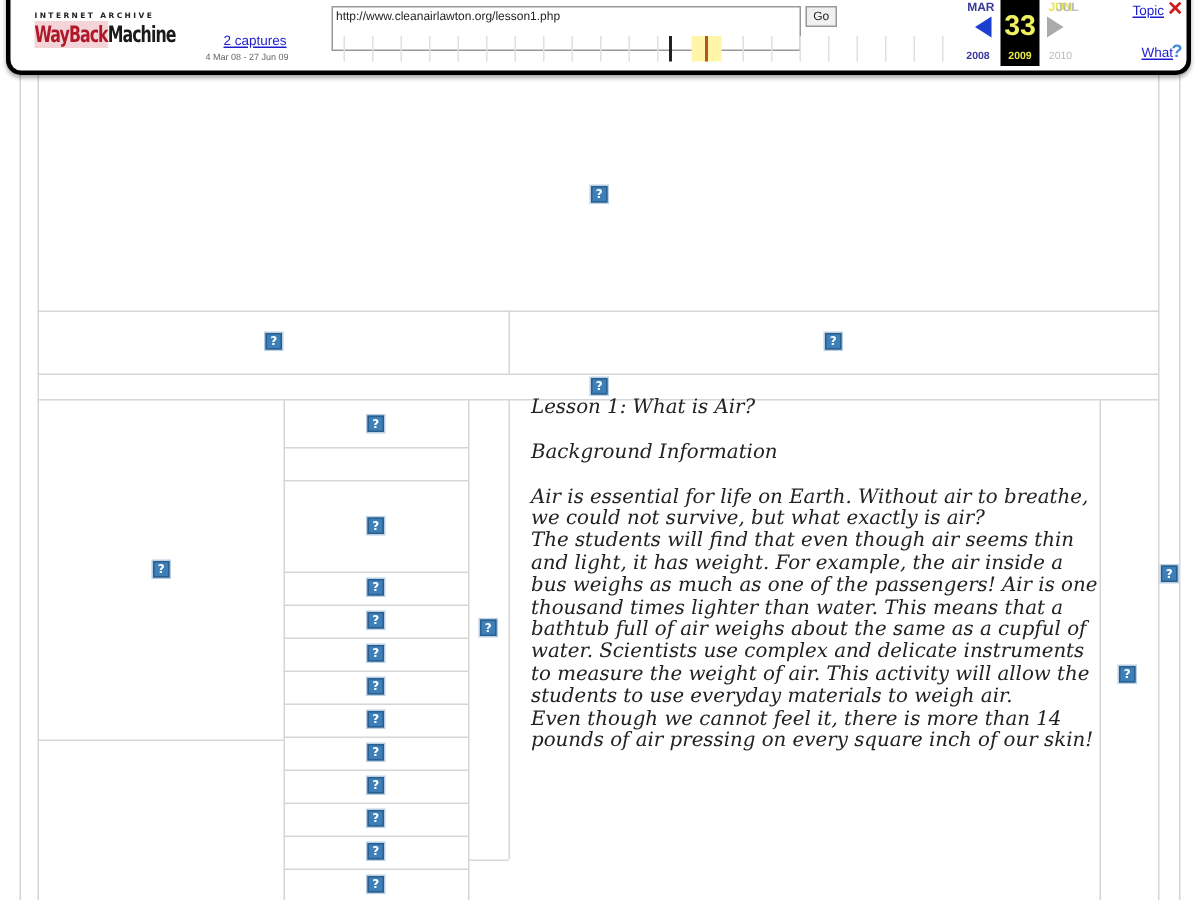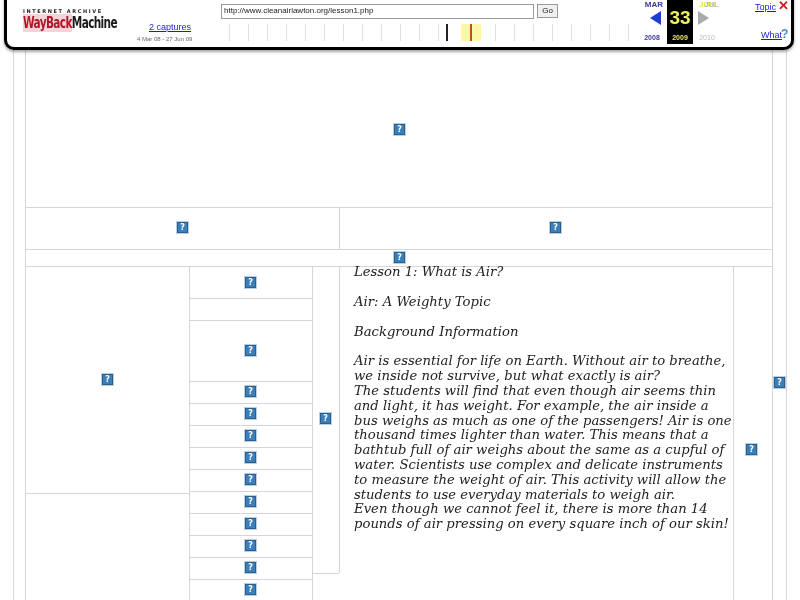--- a/index.html
+++ b/index.html
@@ -10,21 +10,21 @@
            color:#fff; font:bold 8px/9px "DejaVu Sans", sans-serif; text-align:center; box-shadow:0 0 0 1px #b9cfe3; }
   
   #wm { position:absolute; left:4px; top:-6px; width:790px; height:56px; background:#fff; border:3px solid #000; border-top:none;
         border-radius:0 0 10px 10px; box-shadow:0 2px 3px rgba(0,0,0,0.35); box-sizing:border-box; z-index:5; }
   #wm .logo-top { position:absolute; left:16px; top:14px; font:bold 5px "DejaVu Sans", sans-serif; letter-spacing:1.6px; color:#222; }
   #wm .logo { position:absolute; left:16px; top:21px; font:bold 15px/16px "DejaVu Sans Condensed","DejaVu Sans", sans-serif; letter-spacing:-0.8px; transform:scaleX(0.78); transform-origin:left; }
   #wm .logo .wb { color:#b0182a; background:#f3d4d8; }
   #wm .logo .mc { color:#1a1a1a; }
   #wm .captures { position:absolute; left:142px; top:28px; font:9px "Liberation Sans", sans-serif; color:#1d1dd0; text-decoration:underline; }
   #wm .daterange { position:absolute; left:130px; top:42px; font:6px "Liberation Sans", sans-serif; color:#666; }
-  #wm .url { position:absolute; left:214px; top:10px; width:313px; height:15px; border:1px solid #999; box-sizing:border-box;
+  #wm .url { position:absolute; left:214px; top:10px; width:313px; height:30px; border:1px solid #999; box-sizing:border-box;
              font:8px/11px "Liberation Sans", sans-serif; color:#222; padding-left:2px; background:#fff; }
   #wm .go { position:absolute; left:530px; top:10px; width:21px; height:14px; border:1px solid #999; box-sizing:border-box;
             background:#f0f0f0; font:8px/12px "Liberation Sans", sans-serif; text-align:center; color:#222; }
   #wm .tick { position:absolute; top:30px; width:1px; height:17px; background:#e0e0e0; }
   #wm .yband { position:absolute; left:454px; top:30px; width:20px; height:17px; background:#fff6a8; }
   #wm .tick-dark { position:absolute; left:439px; top:30px; width:2px; height:17px; background:#222; }
   #wm .tick-red { position:absolute; left:463px; top:30px; width:2px; height:17px; background:#b5542a; }
   #wm .cal { position:absolute; top:6px; font:bold 8px "Liberation Sans", sans-serif; text-align:right; }
   #wm .cal-mar { left:632px; width:24px; color:#3a3a9a; }
   #wm .cal-jun-box { position:absolute; left:660px; top:6px; width:26px; height:44px; background:#000; }
@@ -154,18 +154,17 @@
 <span class="qicon" style="left:245px; top:540px">?</span>
 <span class="qicon" style="left:245px; top:562px">?</span>
 <span class="qicon" style="left:245px; top:584px">?</span>
 
 <span class="qicon" style="left:320px; top:413px">?</span>
 <span class="qicon" style="left:746px; top:444px">?</span>
 <span class="qicon" style="left:774px; top:377px">?</span>
 
 <div id="content">
   <p class="gap">Lesson 1: What is Air?</p>
-  <p class="gap">Air: A Weighty Topic</p>
   <p class="gap">Background Information</p>
-  <p>Air is essential for life on Earth. Without air to breathe, we inside not survive, but what exactly is air?</p>
+  <p>Air is essential for life on Earth. Without air to breathe, we could not survive, but what exactly is air?</p>
   <p>The students will find that even though air seems thin and light, it has weight. For example, the air inside a bus weighs as much as one of the passengers! Air is one thousand times lighter than water. This means that a bathtub full of air weighs about the same as a cupful of water. Scientists use complex and delicate instruments to measure the weight of air. This activity will allow the students to use everyday materials to weigh air.</p>
   <p>Even though we cannot feel it, there is more than 14 pounds of air pressing on every square inch of our skin!</p>
 </div>
 
 </body></html>

